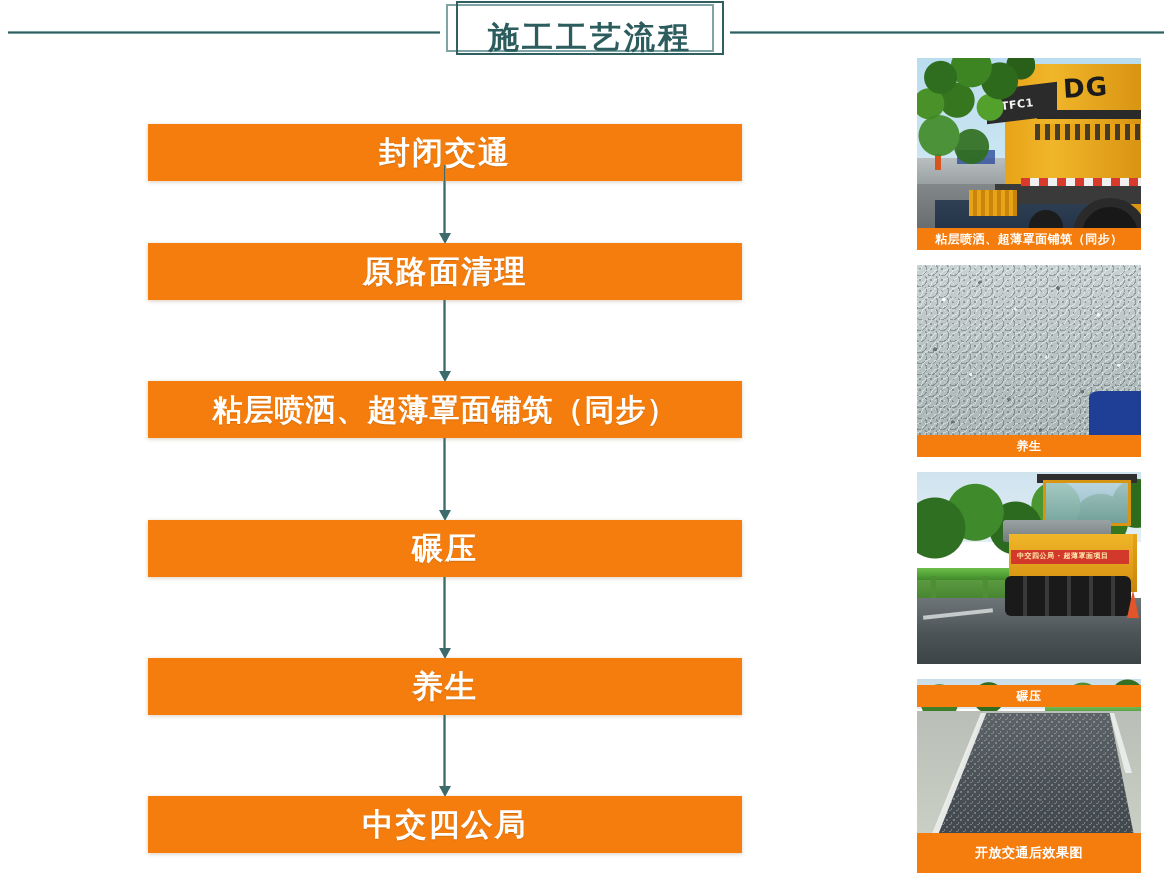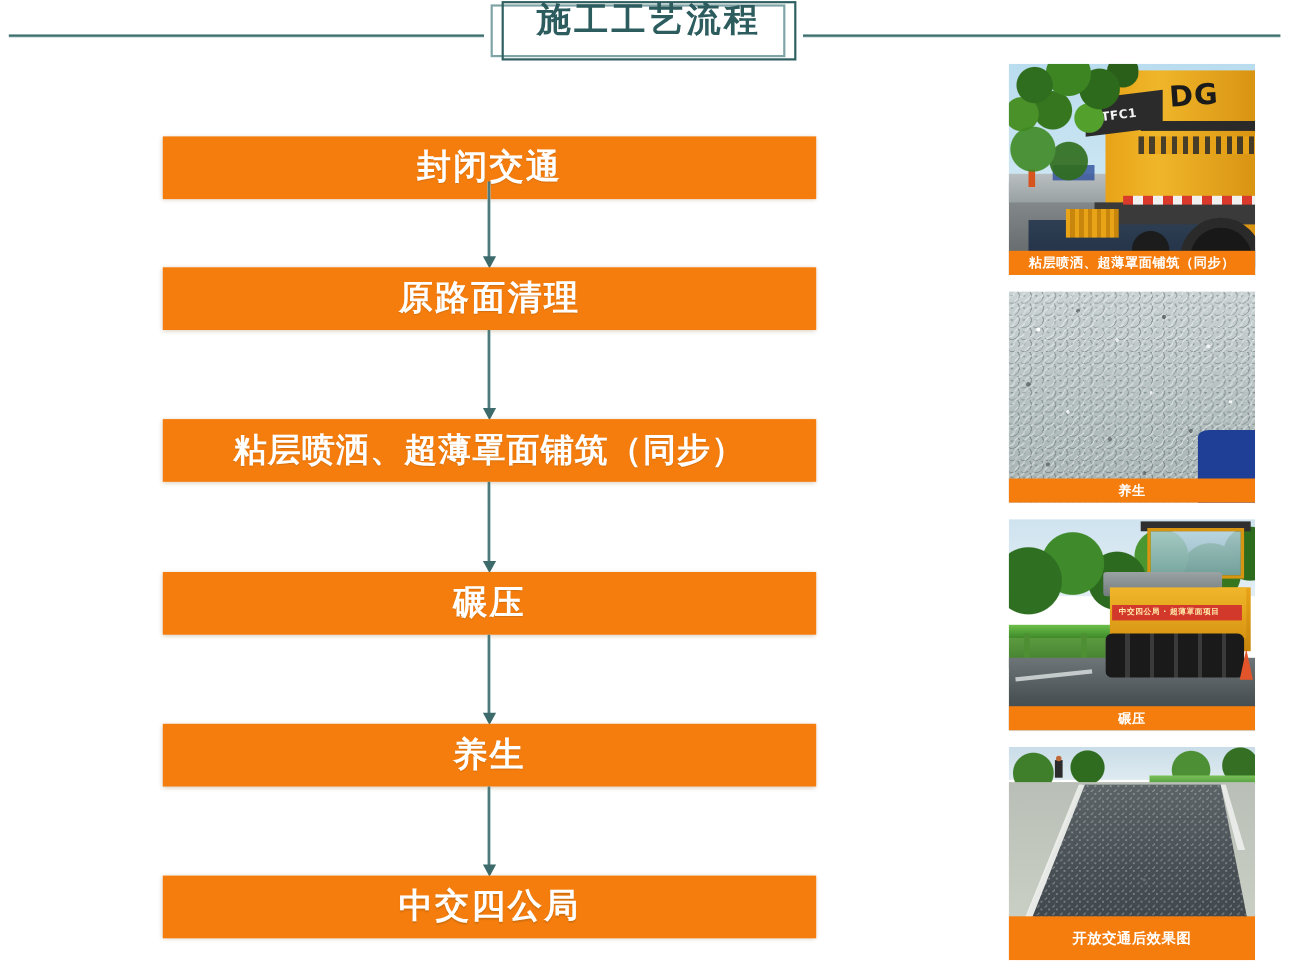--- a/index.html
+++ b/index.html
@@ -44,21 +44,21 @@
   }
   .title-frame-inner {
     position: absolute;
     left: 456px;
     top: 1px;
     width: 268px;
     height: 54px;
     border: 2px solid #2f5f60;
     box-sizing: border-box;
     display: flex;
-    align-items: flex-start;
+    align-items: flex-end;
     justify-content: center;
   }
   .title-text {
     font-size: 31px;
     font-weight: bold;
     color: #2c5c5e;
     letter-spacing: 3px;
     line-height: 1;
     white-space: nowrap;
   }
@@ -141,21 +141,21 @@
   }
   .photo-card {
     position: absolute;
     left: 0;
     width: 224px;
     overflow: hidden;
     box-sizing: border-box;
   }
   .p0 { top: 0px;   height: 192px; }
   .p1 { top: 207px; height: 192px; }
-  .p2 { top: 414px; height: 192px; }
+  .p2 { top: 414px; height: 235px; }
   .p3 { top: 621px; height: 194px; }
 
   .photo-art {
     position: absolute;
     left: 0;
     top: 0;
     width: 224px;
     height: 100%;
     overflow: hidden;
   }

